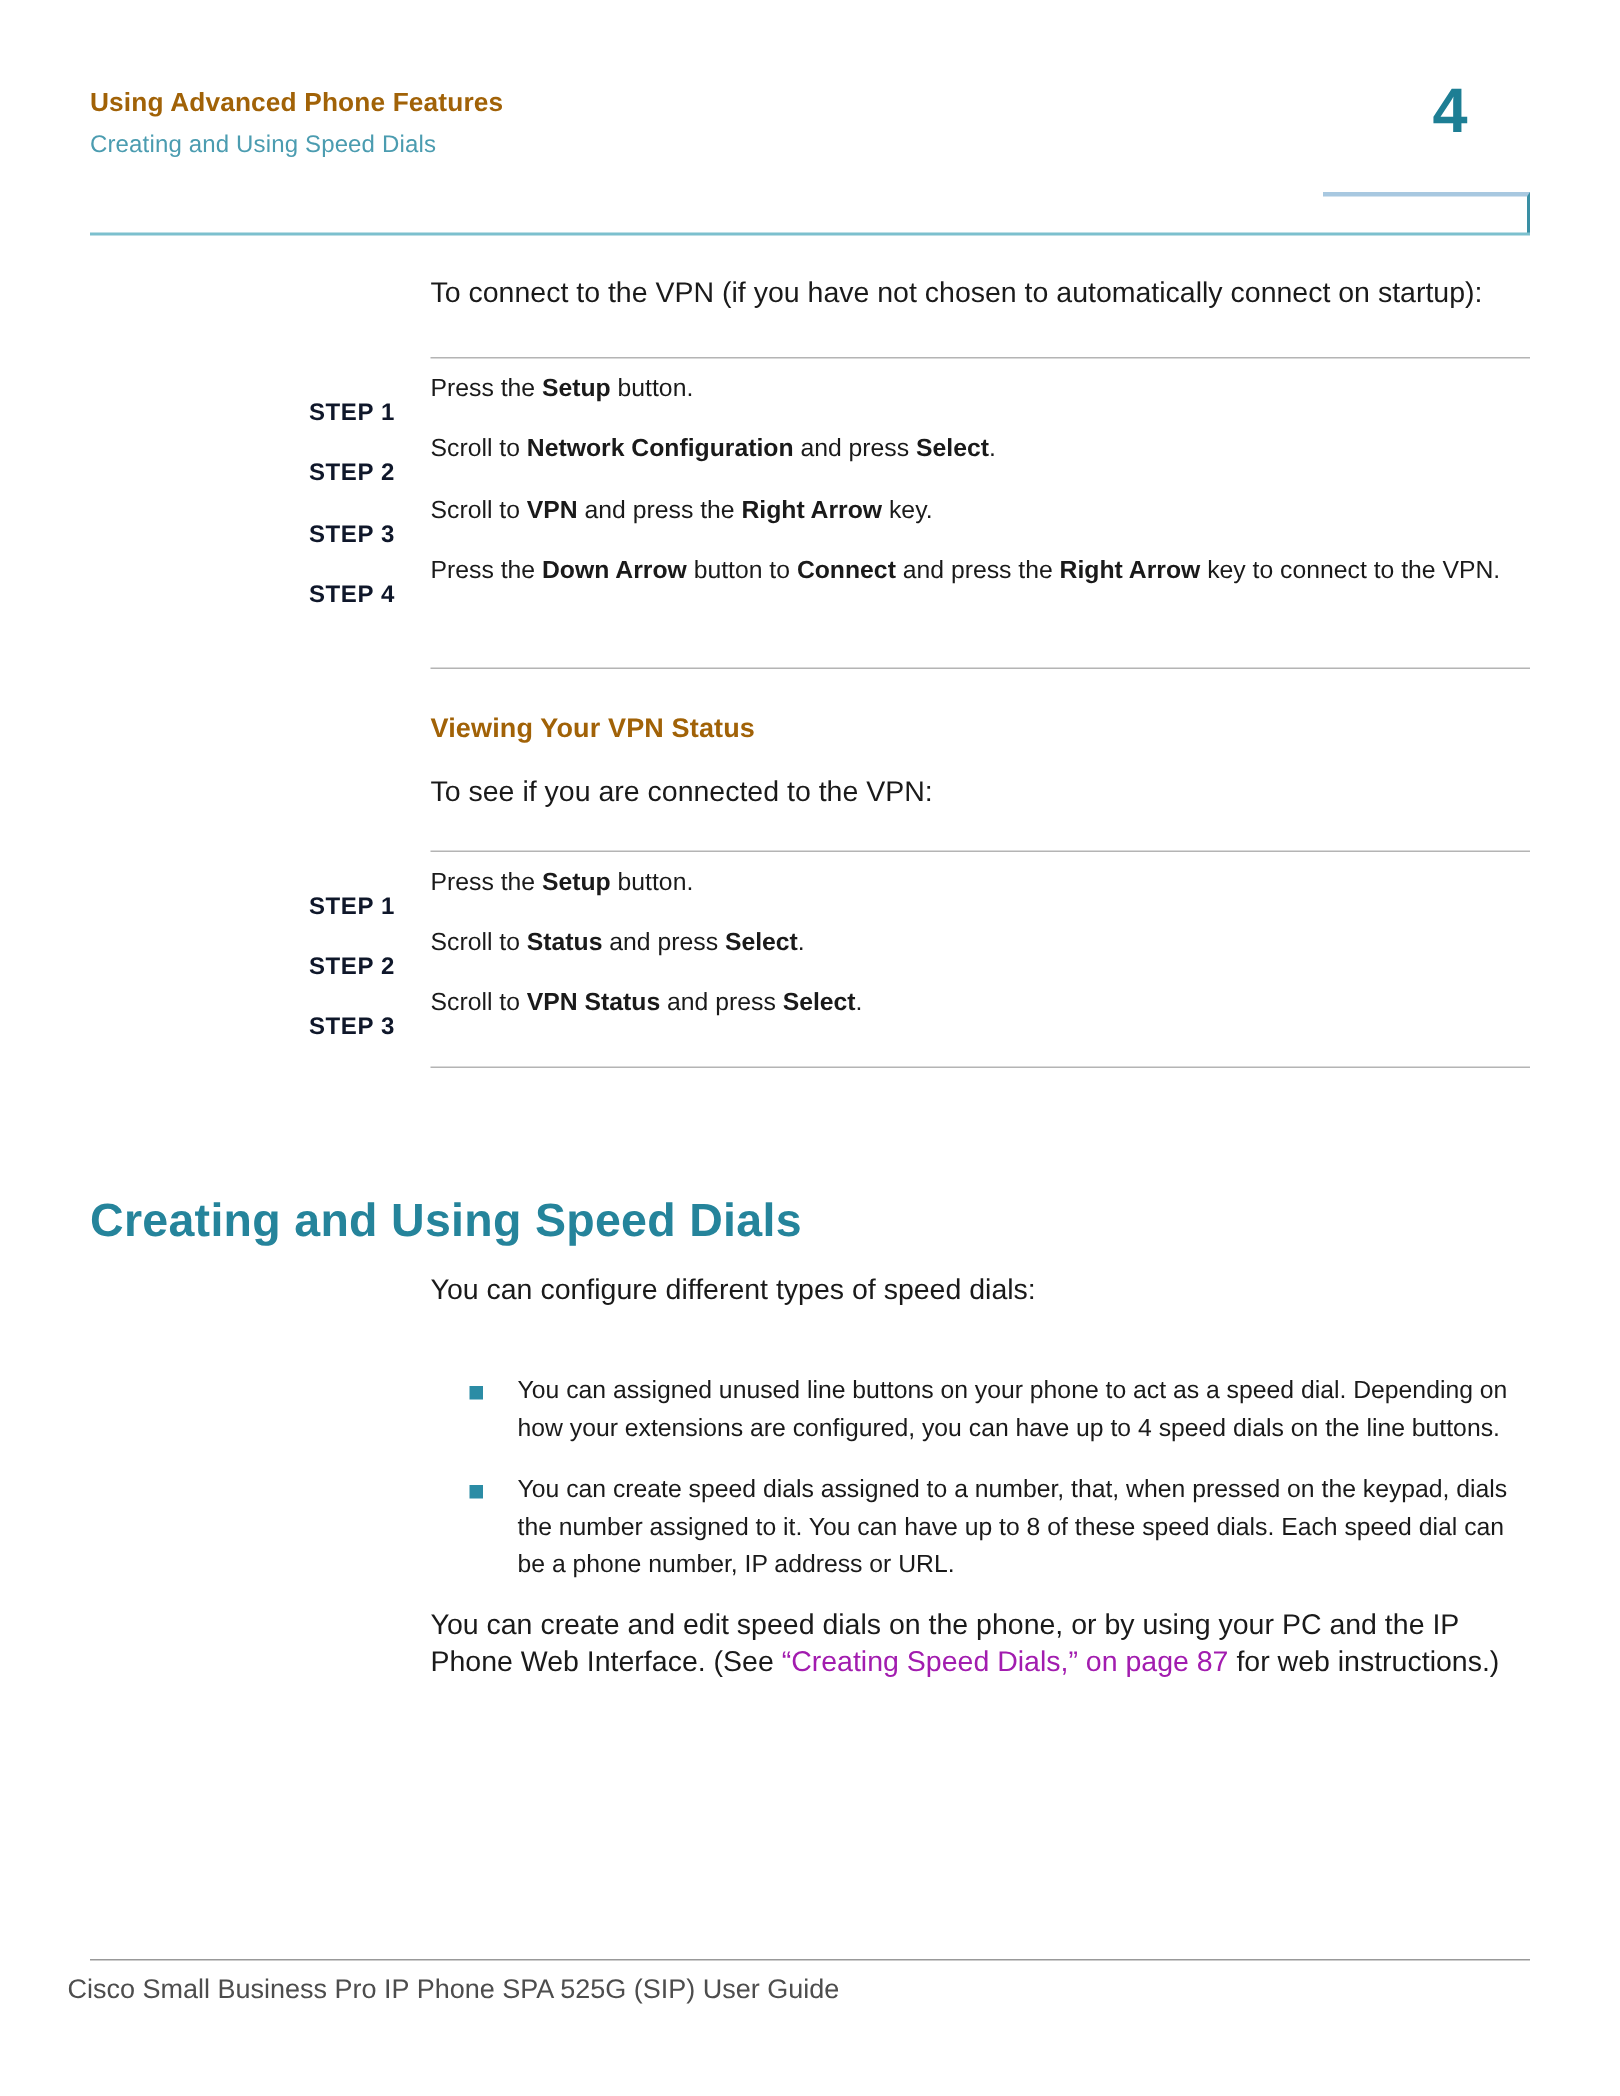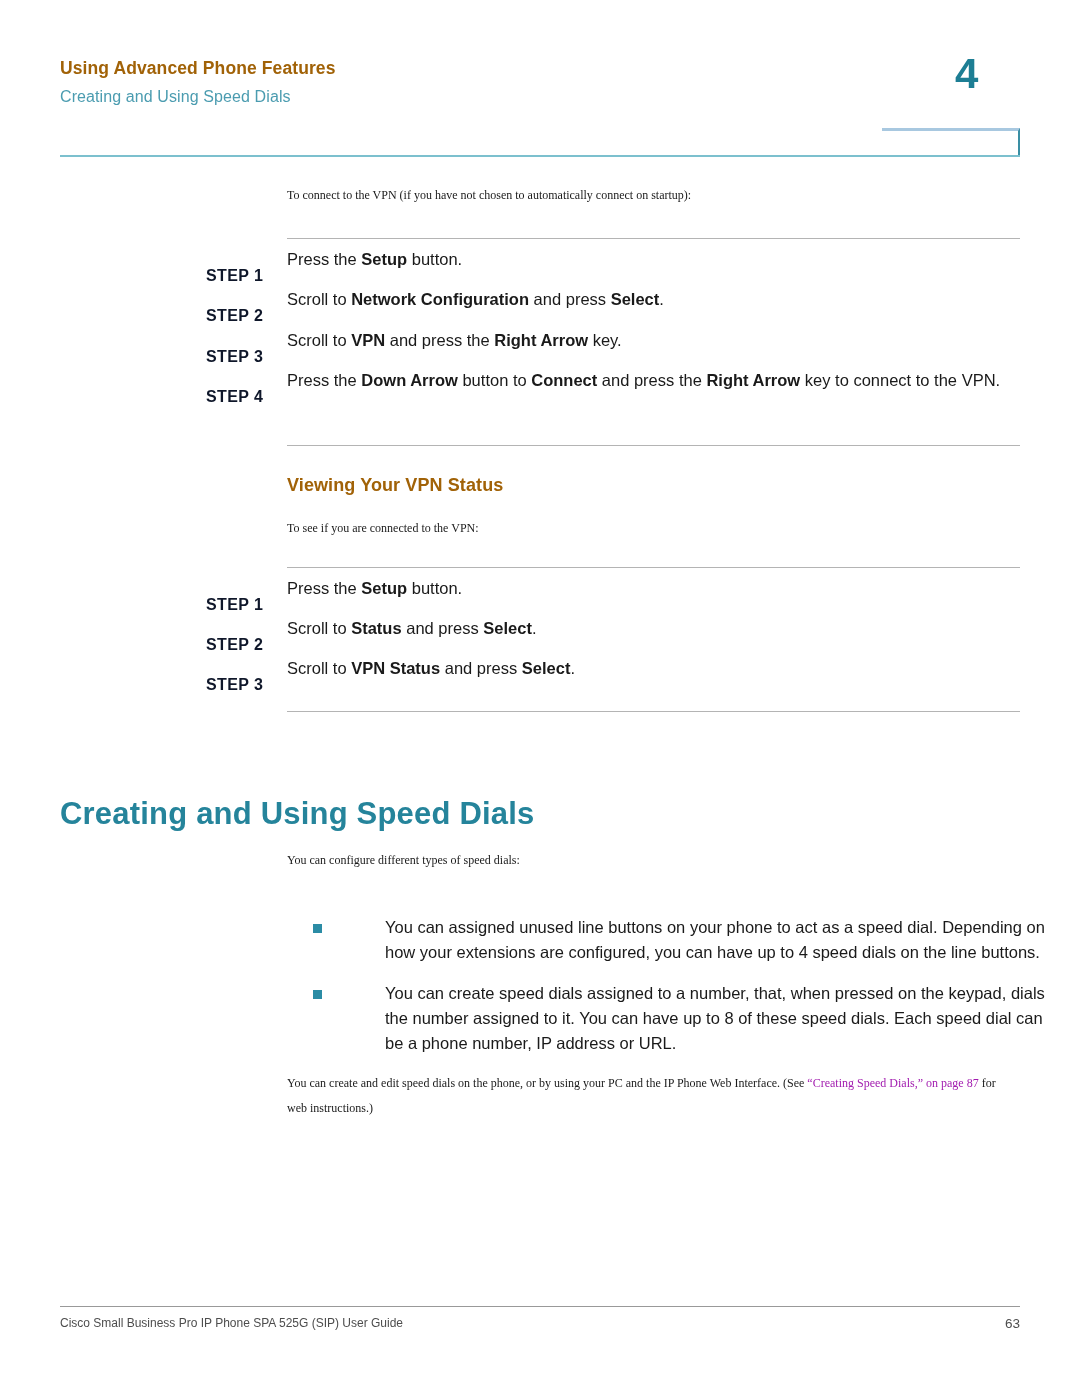--- a/index.html
+++ b/index.html
@@ -85,25 +85,24 @@
   
   .content {
     position: absolute;
     left: 0;
     top: 0;
     width: 1080px;
   }
 
   .body-text {
     position: absolute;
-    font-size: 12px;
+    font-size: 19px;
     line-height: 25px;
     color: #1a1a1a;
     font-weight: normal;
-    font-family: Liberation Serif, serif;
   }
 
   .intro-line {
     left: 287px;
     top: 183px;
     width: 740px;
   }
 
   .hr-light {
     position: absolute;
@@ -175,41 +174,40 @@
     background: #2b8ca5;
   }
   .bullet-text {
     position: absolute;
     left: 32px;
     top: 0;
     width: 678px;
     font-size: 16.5px;
     line-height: 25px;
     color: #1a1a1a;
-    margin-left: 40px;
   }
 
   .xref {
     color: #a21caf;
   }
 
   
   .footer-rule {
     position: absolute;
     left: 60px;
     top: 1306px;
     width: 960px;
     height: 0;
     border-top: 1px solid #999999;
   }
   .footer-text {
     position: absolute;
-    left: 60px;
+    left: 45px;
     top: 1316px;
-    font-size: 12px;
+    font-size: 18px;
     color: #4d4d4d;
     white-space: nowrap;
   }
   .footer-page {
     position: absolute;
     left: 0;
     top: 1316px;
     width: 1020px;
     text-align: right;
     font-size: 13.5px;
@@ -288,15 +286,14 @@
     </div>
 
     <div class="body-text" style="left:287px; top:1071px; width:730px;">
       <span>You can create and edit speed dials on the phone, or by using your PC and the IP Phone Web Interface. (See </span><a class="xref" href="#" style="text-decoration:none;">“Creating Speed Dials,” on page 87</a><span> for web instructions.)</span>
     </div>
 
   </div>
 
   <div class="footer-rule"></div>
   <div class="footer-text">Cisco Small Business Pro IP Phone SPA 525G (SIP) User Guide</div>
-  <div class="footer-page">63</div>
 
 </div>
 
 </body></html>

